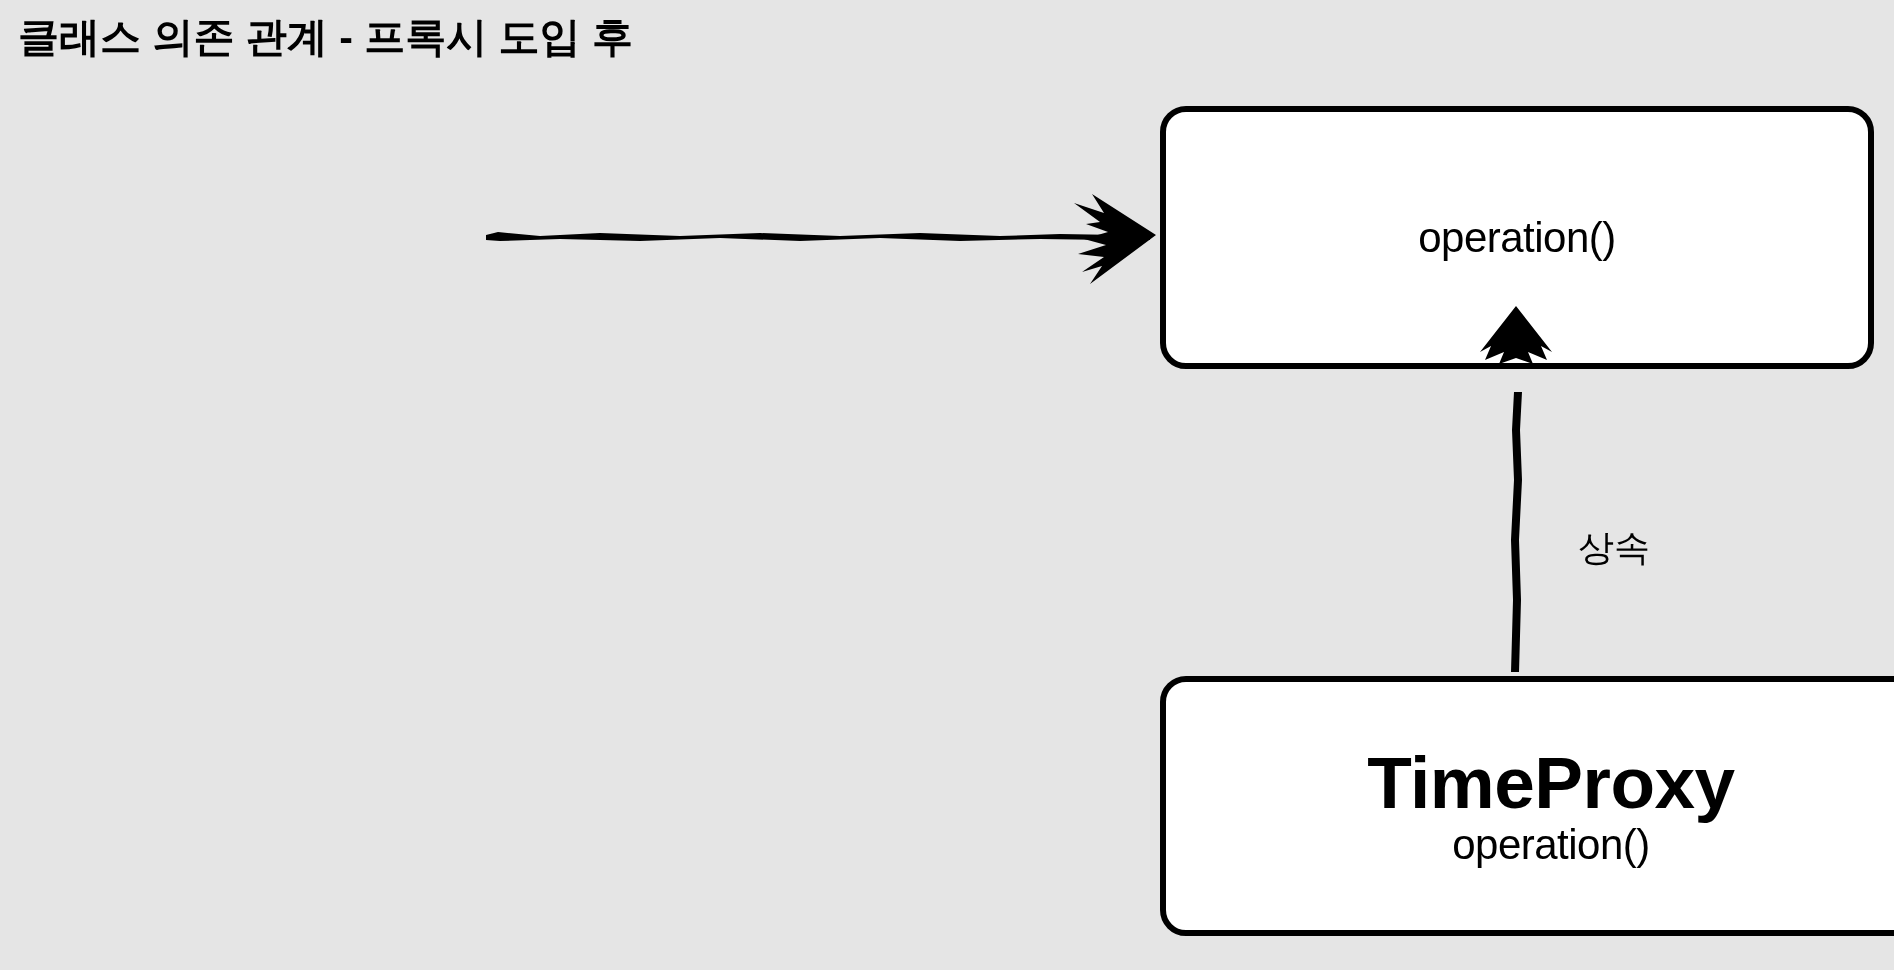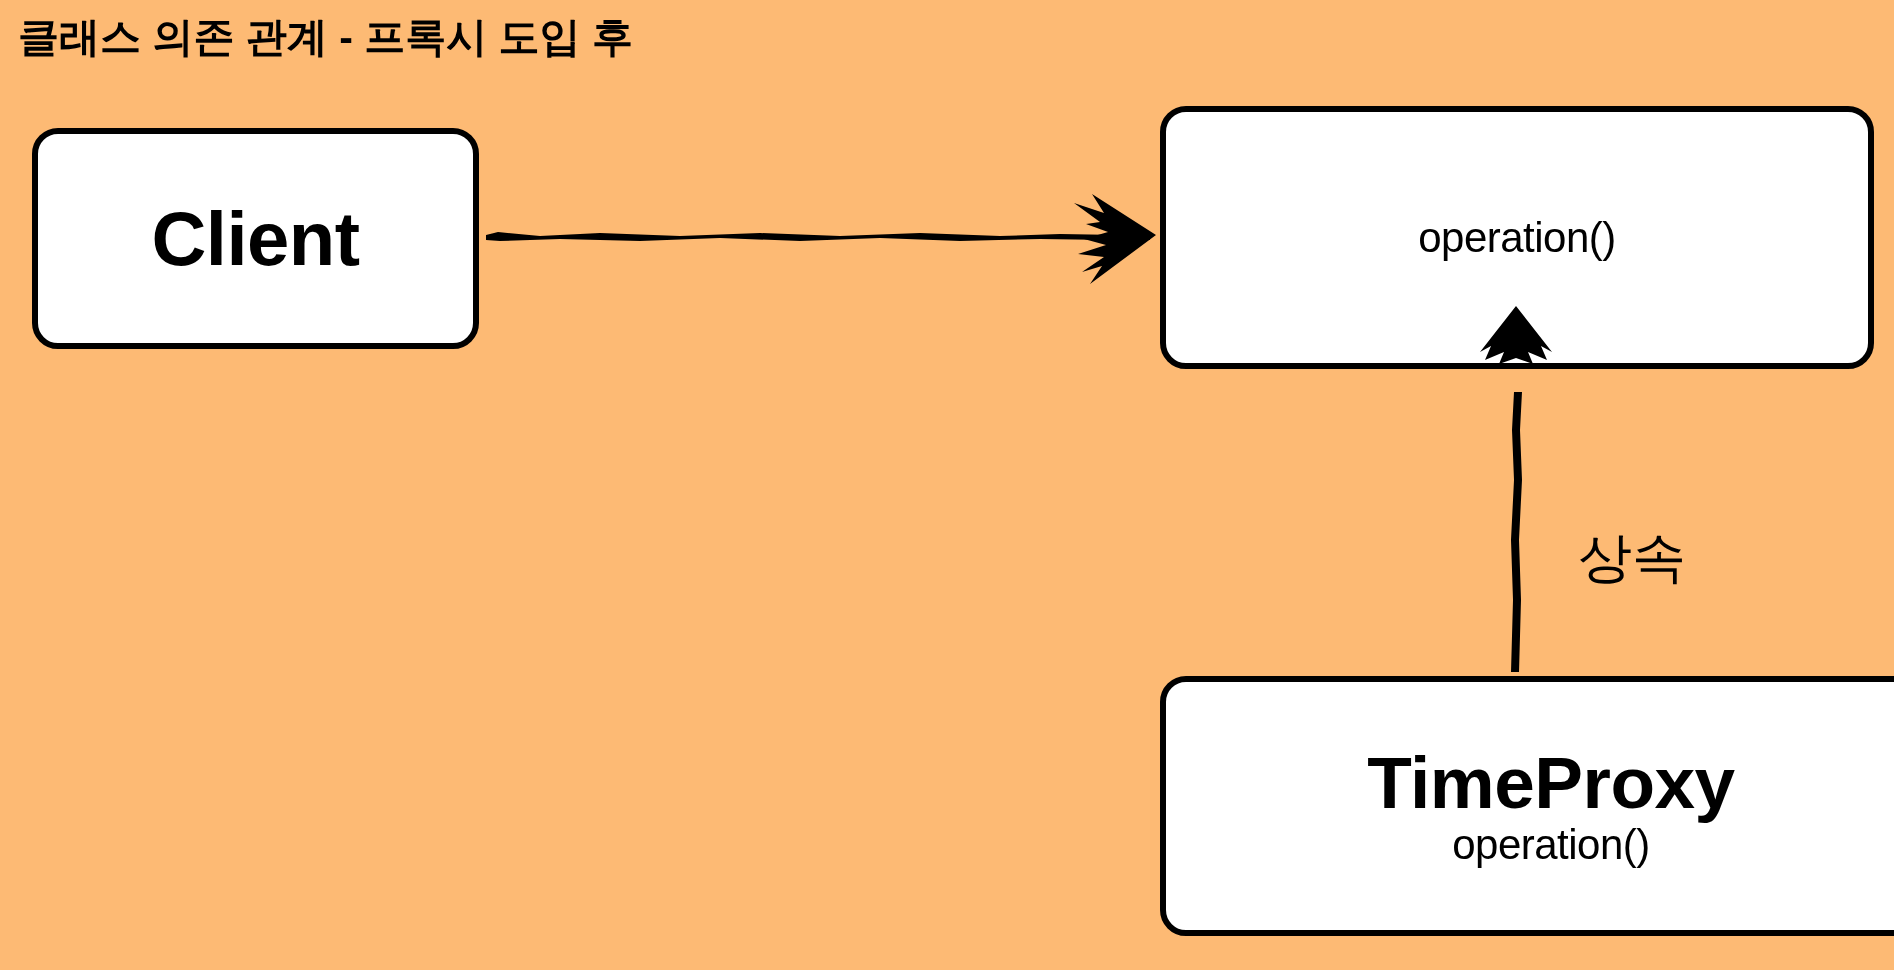--- a/index.html
+++ b/index.html
@@ -12,21 +12,21 @@
     width: 1894px;
     height: 970px;
     overflow: hidden;
     font-family: "Liberation Sans", "DejaVu Sans", sans-serif;
     color: #000000;
   }
   #canvas {
     position: relative;
     width: 1894px;
     height: 970px;
-    background: #fdba74;
+    background: #e5e5e5;
   }
 
   
   .diagram-title {
     position: absolute;
     left: 18px;
     top: 14px;
     font-size: 41px;
     font-weight: bold;
     letter-spacing: 0px;
@@ -77,37 +77,34 @@
     width: 1894px;
     height: 970px;
     pointer-events: none;
   }
 
   
   .edge-label {
     position: absolute;
     left: 1578px;
     top: 528px;
-    font-size: 54px;
+    font-size: 36px;
     font-weight: normal;
     line-height: 1.1;
     white-space: nowrap;
     color: #000000;
   }
 </style>
 </head>
 <body>
 
 <div id="canvas">
 
   <div class="diagram-title">클래스 의존 관계 - 프록시 도입 후</div>
 
-  <div class="class-box" id="box-client">
-    <div class="class-name">Client</div>
-  </div>
 
   <div class="class-box" id="box-concrete">
     <div class="class-ops">operation()</div>
   </div>
 
   <div class="class-box" id="box-proxy">
     <div class="class-name">TimeProxy</div>
     <div class="class-ops">operation()</div>
   </div>
 

